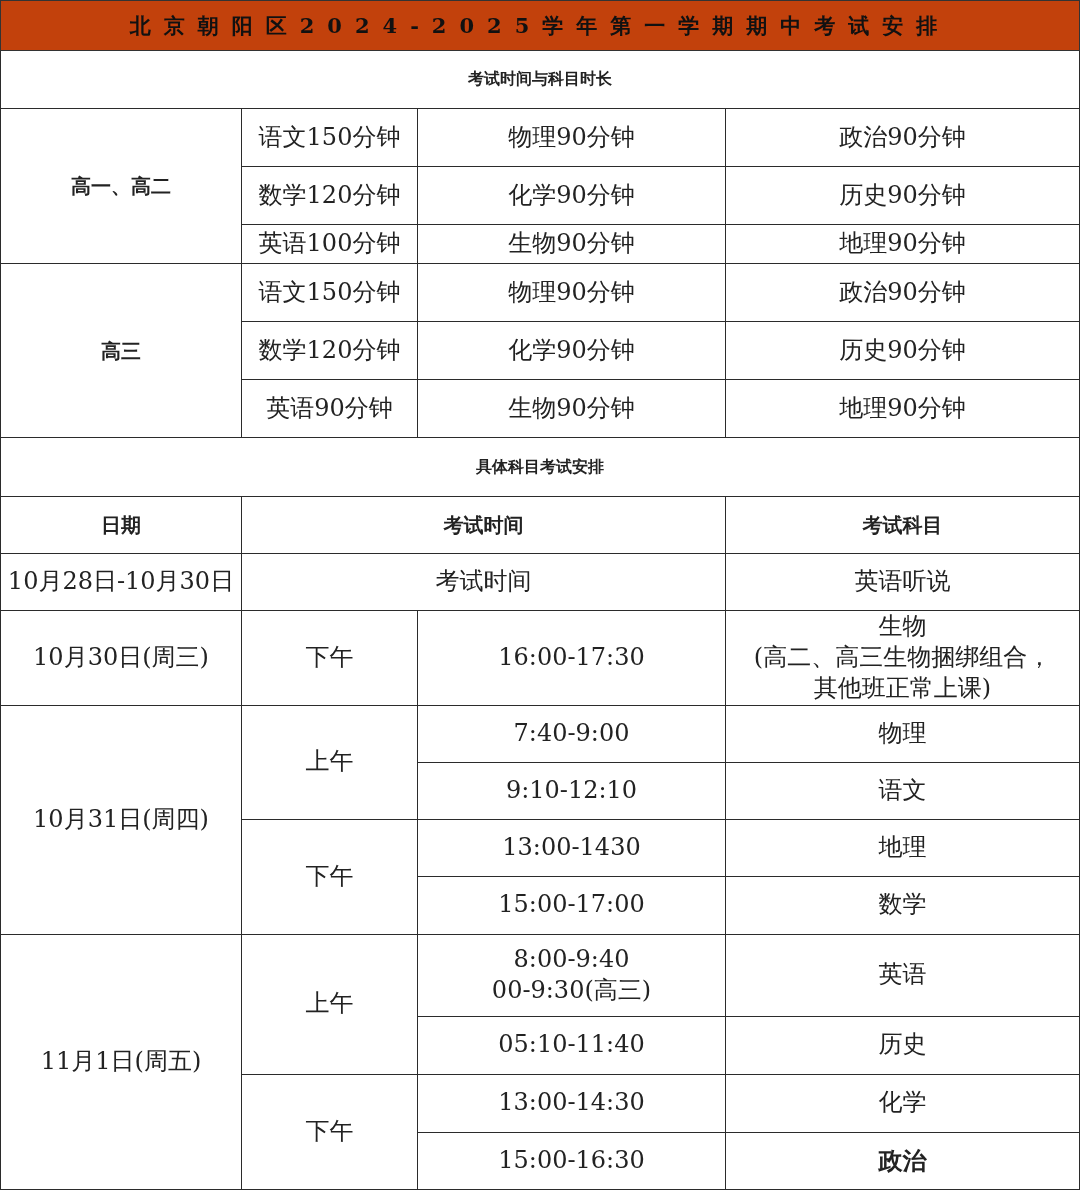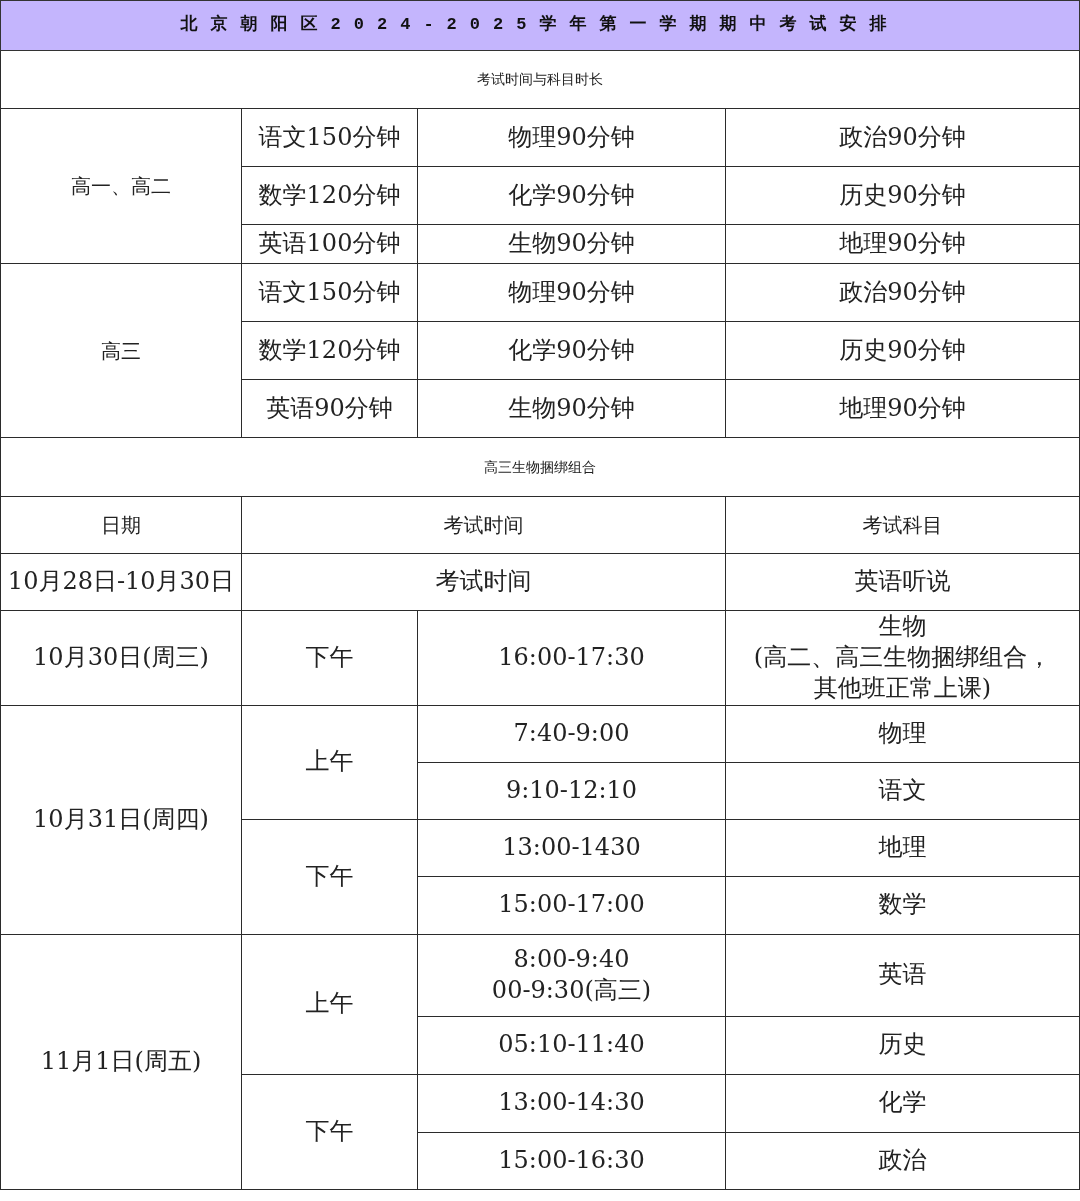--- a/index.html
+++ b/index.html
@@ -1,24 +1,24 @@
 <!DOCTYPE html>
 <html><head>
 <meta charset="utf-8">
 <style>
   html, body { margin: 0; padding: 0; background: #ffffff; }
   body { width: 1080px; height: 1201px; overflow: hidden; font-family: "DejaVu Serif", "Liberation Serif", serif; color: #222; }
   .wrap { position: relative; width: 1080px; height: 1201px; }
   table { border-collapse: collapse; table-layout: fixed; width: 1079px; position: absolute; left: 0; top: 0; }
   td { border: 1.5px solid #2b2b2b; text-align: center; vertical-align: middle; padding: 0; font-size: 24px; line-height: 1.3; }
-  .title-cell { background: #c4b5fd; height: 48px; font-weight: bold; letter-spacing: 13px; font-size: 17px; color: #111; border-color: #333; font-family: Liberation Mono, monospace; }
-  .section-cell { height: 56px; font-weight: normal; font-size: 14px; }
-  .head-cell { font-weight: normal; font-size: 20px; }
-  .bold { font-weight: normal; margin-top: 48px; }
-  .grade-cell { font-weight: normal; font-size: 20px; }
+  .title-cell { background: #c2410c; height: 48px; font-weight: bold; letter-spacing: 13px; font-size: 21px; color: #111; border-color: #333; }
+  .section-cell { height: 56px; font-weight: bold; font-size: 16px; }
+  .head-cell { font-weight: bold; font-size: 20px; }
+  .bold { font-weight: bold; margin-top: 48px; }
+  .grade-cell { font-weight: bold; font-size: 20px; }
   .multi { white-space: pre-line; }
 </style>
 </head>
 <body>
 
 <div class="wrap">
 <table>
   <colgroup>
     <col style="width:241px">
     <col style="width:176px">
@@ -63,21 +63,21 @@
     <td>化学90分钟</td>
     <td>历史90分钟</td>
   </tr>
   <tr style="height:58px">
     <td>英语90分钟</td>
     <td>生物90分钟</td>
     <td>地理90分钟</td>
   </tr>
 
   <tr style="height:59px">
-    <td colspan="4" class="section-cell">高三生物捆绑组合</td>
+    <td colspan="4" class="section-cell">具体科目考试安排</td>
   </tr>
 
   <tr style="height:57px">
     <td class="head-cell">日期</td>
     <td colspan="2" class="head-cell">考试时间</td>
     <td class="head-cell">考试科目</td>
   </tr>
 
   <tr style="height:57px">
     <td>10月28日-10月30日</td>

